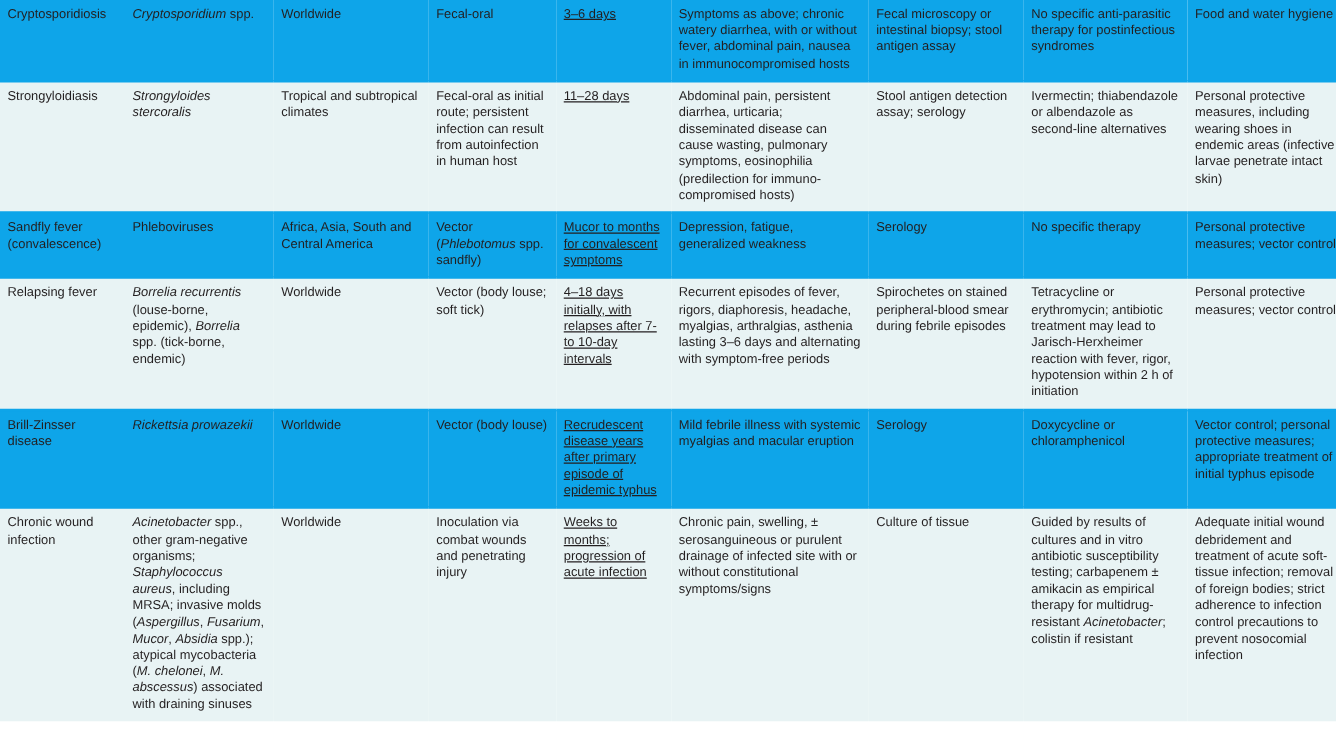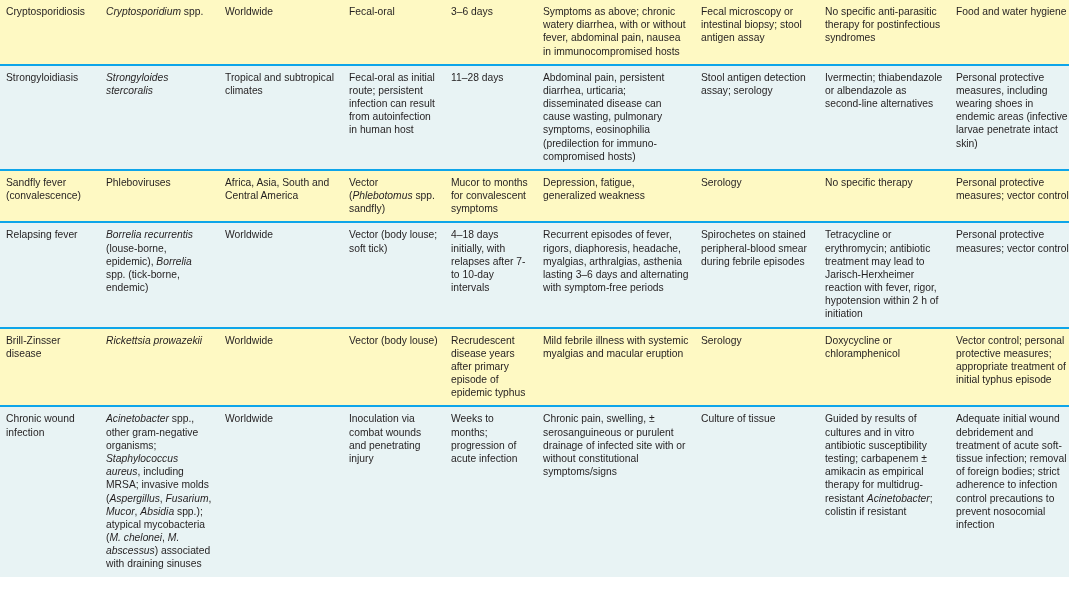--- a/index.html
+++ b/index.html
@@ -22,30 +22,30 @@
   table.disease-table td {
     vertical-align: top;
     padding: 5px 6px 6px 6px;
     font-size: 10.3px;
     line-height: 1.28;
   }
   tr.row-shaded td {
     background: #e8f3f4;
   }
   tr.row-plain td {
-    background: #fef9c3;
+    background: #0ea5e9;
   }
   td.cell-sep {
     border-top: 2px solid #0ea5e9;
   }
   td.col-disease  { width: 88px; }
   td.col-organism { width: 107px; }
   td.col-geo      { width: 112px; }
   td.col-trans    { width: 90px; }
-  td.col-incub    { width: 80px; }
+  td.col-incub    { width: 80px; text-decoration: underline; }
   td.col-clin     { width: 146px; }
   td.col-diag     { width: 112px; margin-left: 18px; }
   td.col-treat    { width: 119px; }
   td.col-prev     { width: 119px; }
   em { font-style: italic; }
 </style>
 </head>
 <body>
 
 <table class="disease-table">

